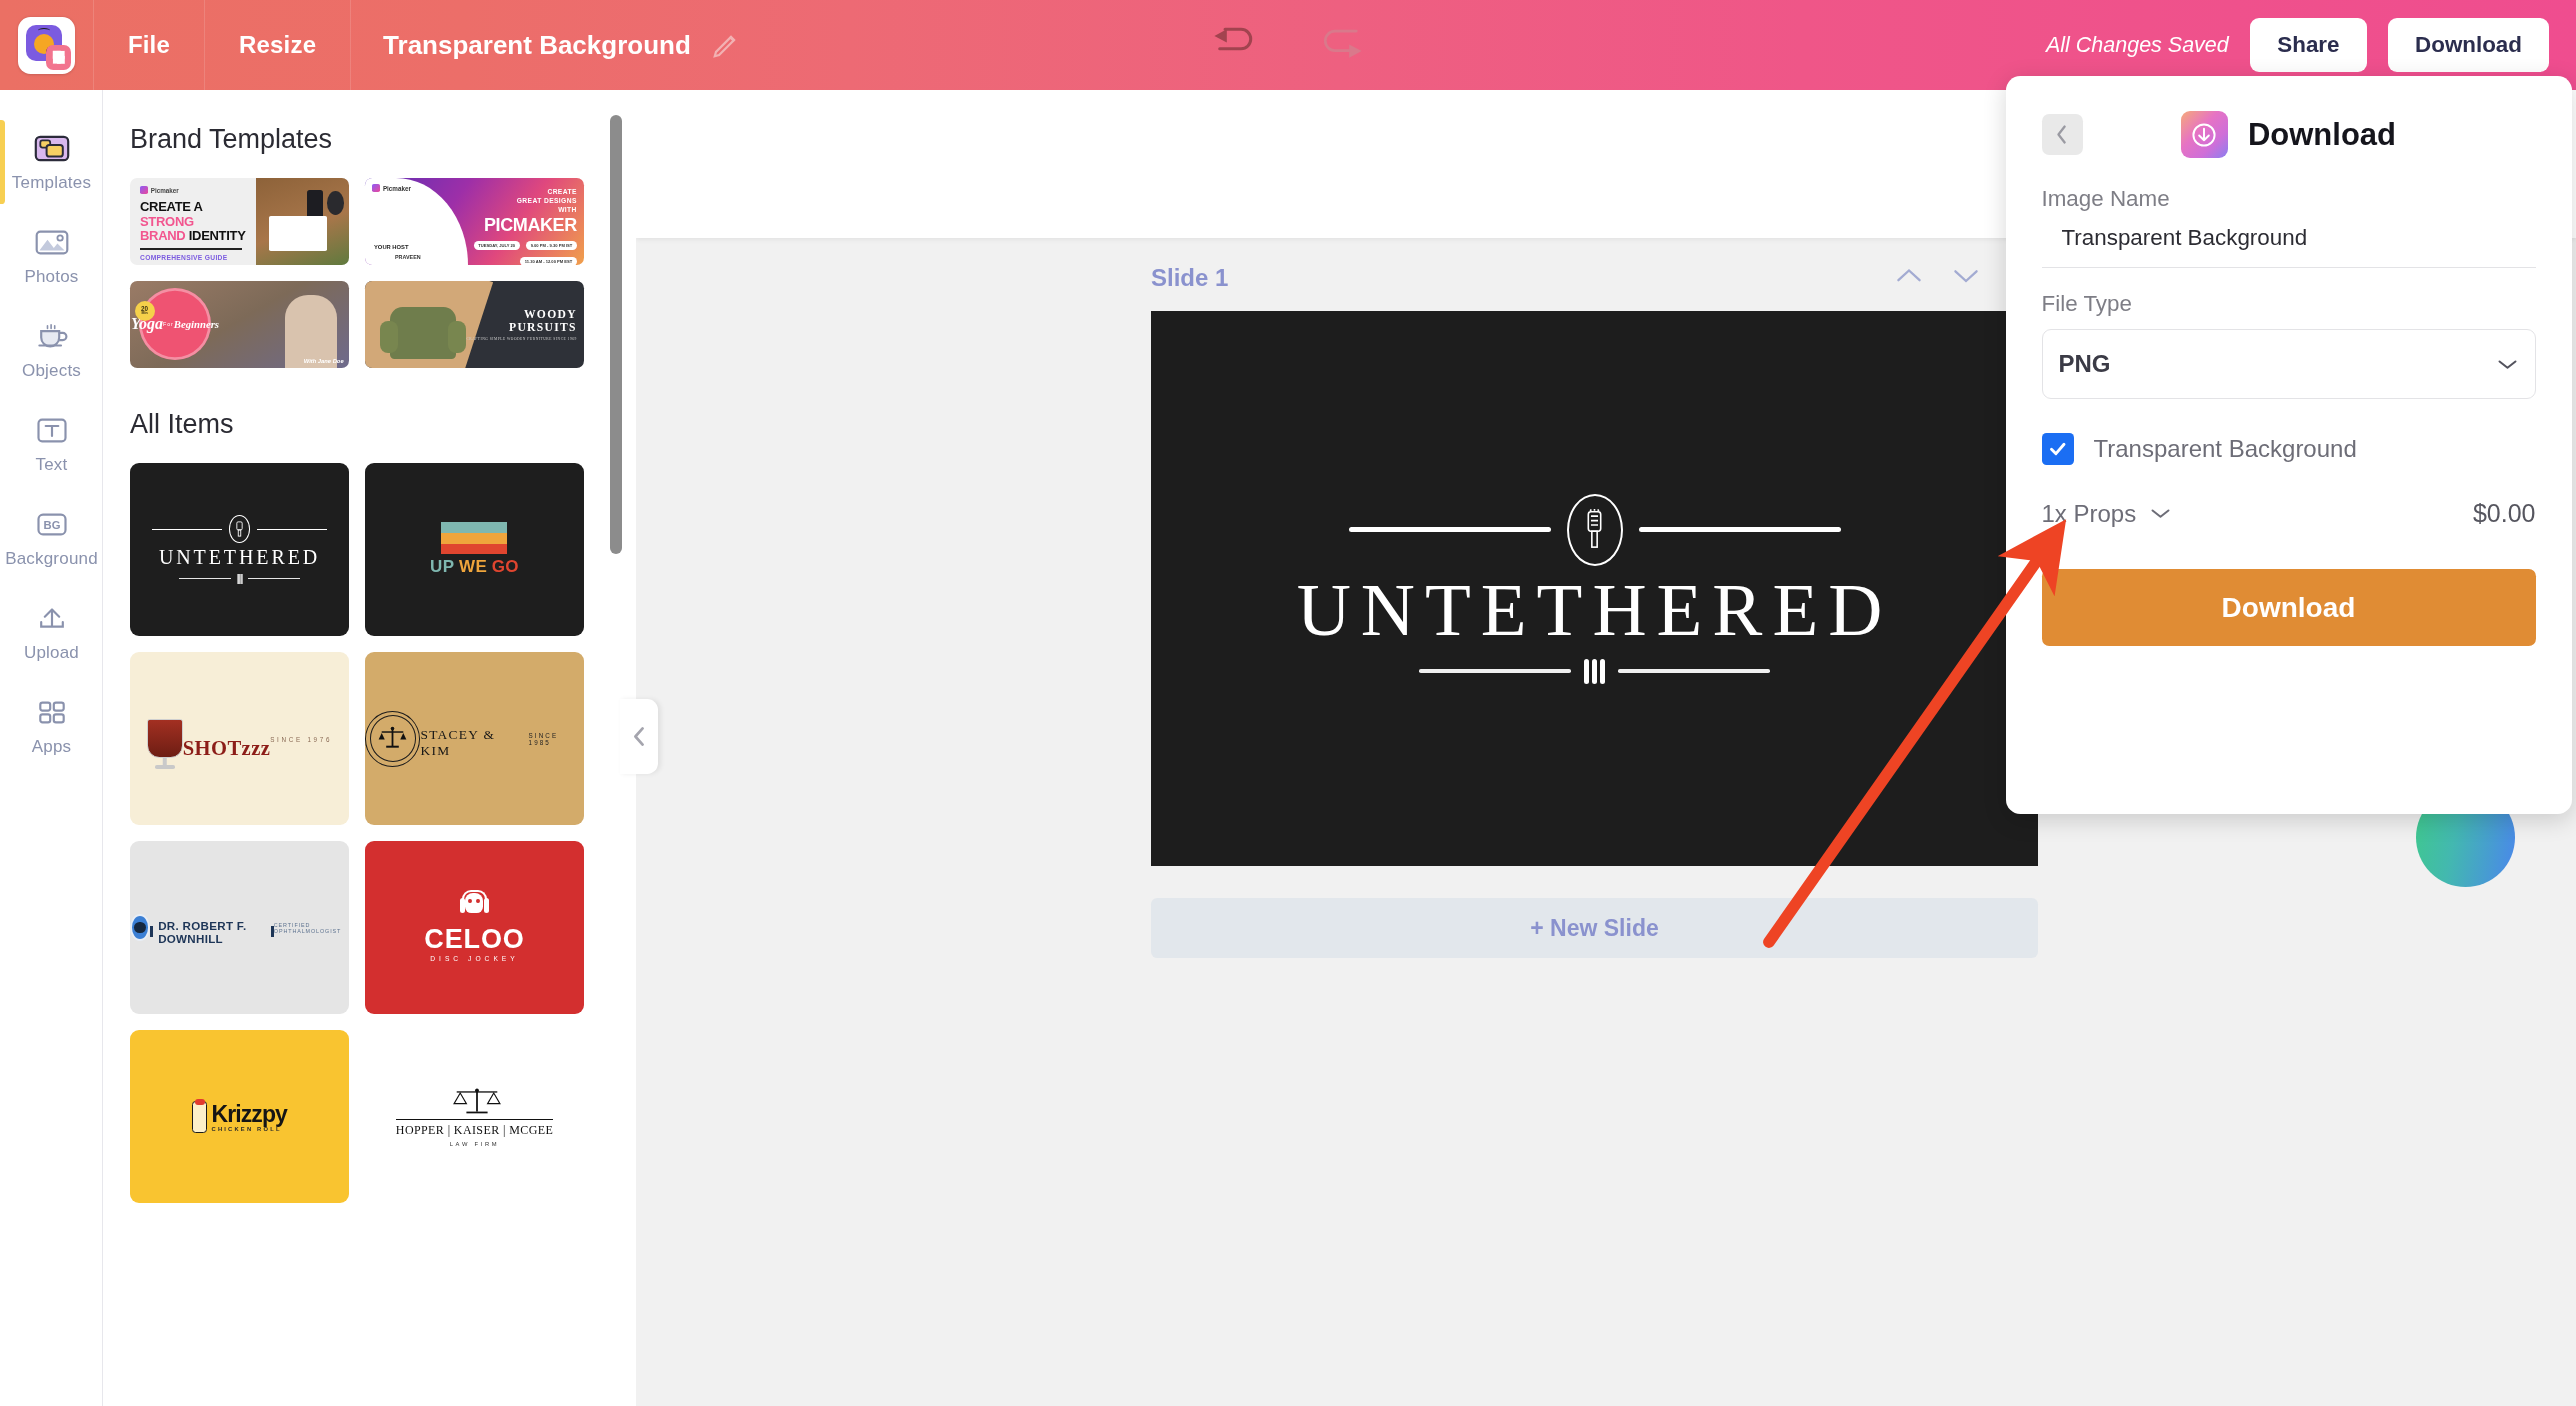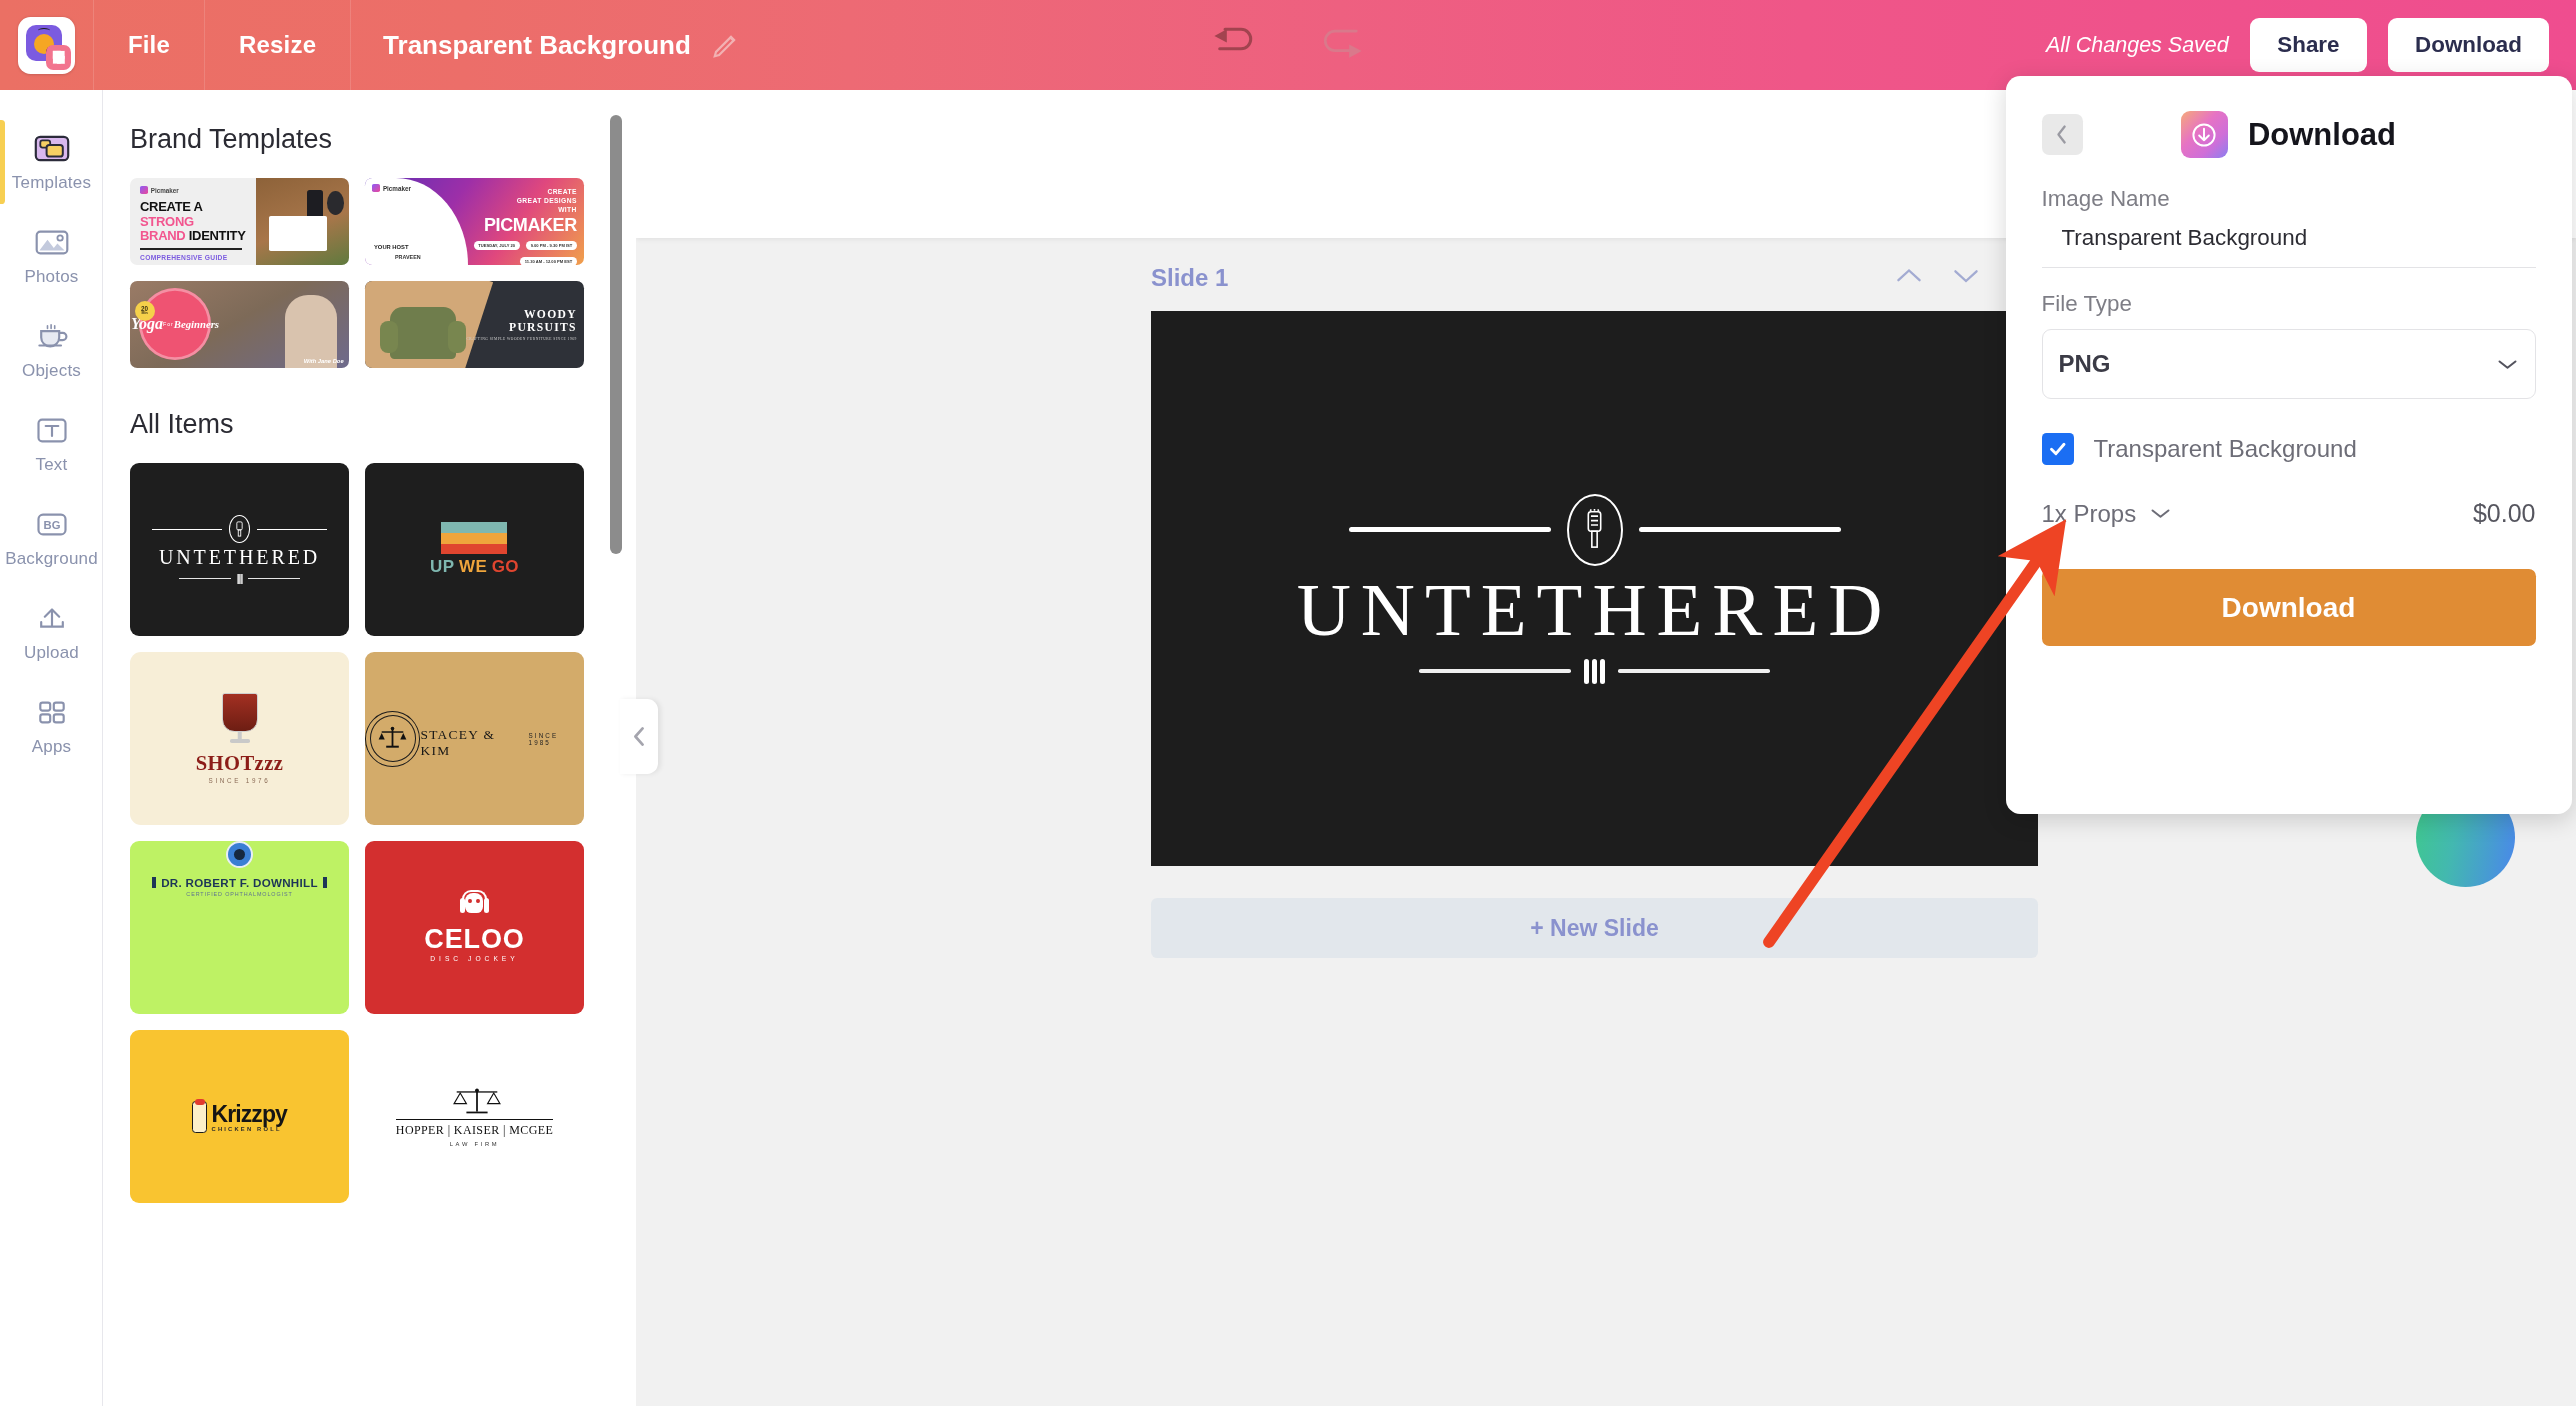--- a/index.html
+++ b/index.html
@@ -171,34 +171,34 @@
   .unt-name{font-family:"Liberation Serif",serif;color:#fff;font-size:20px;letter-spacing:2.9px;margin-top:2.7px;}
   .unt-bot{display:flex;align-items:center;gap:5.4px;margin-top:3.6px;}
   .unt-bot .l{height:1.2px;background:#e6e6e6;width:52px;}
   .unt-bot .m{color:#fff;font-size:10px;letter-spacing:-0.9px;font-weight:700;}
 
   .uwg{display:flex;flex-direction:column;align-items:center;}
   .uwg-bars{width:66px;}
   .uwg-bars i{display:block;height:10.7px;}
   .uwg-t{font-size:17px;font-weight:900;letter-spacing:0.4px;margin-top:2.7px;display:flex;gap:4.5px;}
 
-  .it-cream{background:#f7eed7;display:flex;flex-direction:column;align-items:center;justify-content:center;border-radius:11px;}
+  .it-cream{background:#f7eed7;display:flex;align-items:center;justify-content:center;}
   .glass{width:36px;height:39px;background:linear-gradient(180deg,#a33022,#6d1d13);border-radius:2.7px 2.7px 12.5px 12.5px;position:relative;border:1.8px solid #cfcfcf;}
   .glass::after{content:"";position:absolute;left:50%;bottom:-11.6px;transform:translateX(-50%);width:20px;height:3.6px;background:#c9c9c9;border-radius:1.8px;}
   .glass::before{content:"";position:absolute;left:50%;bottom:-10px;transform:translateX(-50%);width:4.5px;height:9px;background:#cacaca;}
   .shot-t{font-family:"Liberation Serif",serif;color:#8c1d18;font-size:20.6px;font-weight:700;letter-spacing:0.4px;margin-top:20px;}
   .shot-s{font-size:6.3px;color:#8a6a55;letter-spacing:2.7px;margin-top:1.8px;}
 
   .it-tan{background:#d3ab6a;display:flex;flex-direction:row;align-items:center;justify-content:center;}
   .seal{width:56px;height:56px;border:1.8px solid #1b1b1b;border-radius:50%;display:flex;align-items:center;justify-content:center;position:relative;}
   .seal::before{content:"";position:absolute;inset:3.6px;border:0.9px solid #1b1b1b;border-radius:50%;}
   .sk-t{font-family:"Liberation Serif",serif;font-size:13.4px;letter-spacing:1.3px;color:#161616;margin-top:8px;}
   .sk-s{font-size:6.3px;letter-spacing:2.1px;color:#222;margin-top:1.8px;}
 
-  .it-white{background:#bef264;display:flex;flex-direction:column;align-items:center;}
+  .it-white{background:#e5e5e5;display:flex;flex-direction:row;align-items:center;justify-content:center;}
   .eye-o{width:27px;height:27px;border-radius:50%;background:#3b7fd4;display:flex;align-items:center;justify-content:center;border:2.7px solid #e8eef6;}
   .eye-i{width:11.6px;height:11.6px;border-radius:50%;background:#16283f;}
   .drn{font-size:11.6px;font-weight:800;color:#1d3557;letter-spacing:0.3px;margin-top:8px;display:flex;align-items:center;gap:5.4px;}
   .drn i{width:3.6px;height:11.6px;background:#1d3557;display:block;}
   .drs{font-size:5.4px;color:#5e7390;letter-spacing:0.9px;margin-top:1.8px;}
 
   .it-red{background:#d32f2f;display:flex;flex-direction:column;align-items:center;justify-content:center;}
   .skull{width:29px;height:27px;position:relative;}
   .skull .hd{position:absolute;left:5.4px;top:0;width:18px;height:20px;background:#fff;border-radius:8px 8px 6.3px 6.3px;}
   .skull .hd::before{content:"";position:absolute;left:3.1px;top:6.3px;width:4px;height:4.5px;background:#d32f2f;border-radius:50%;}

